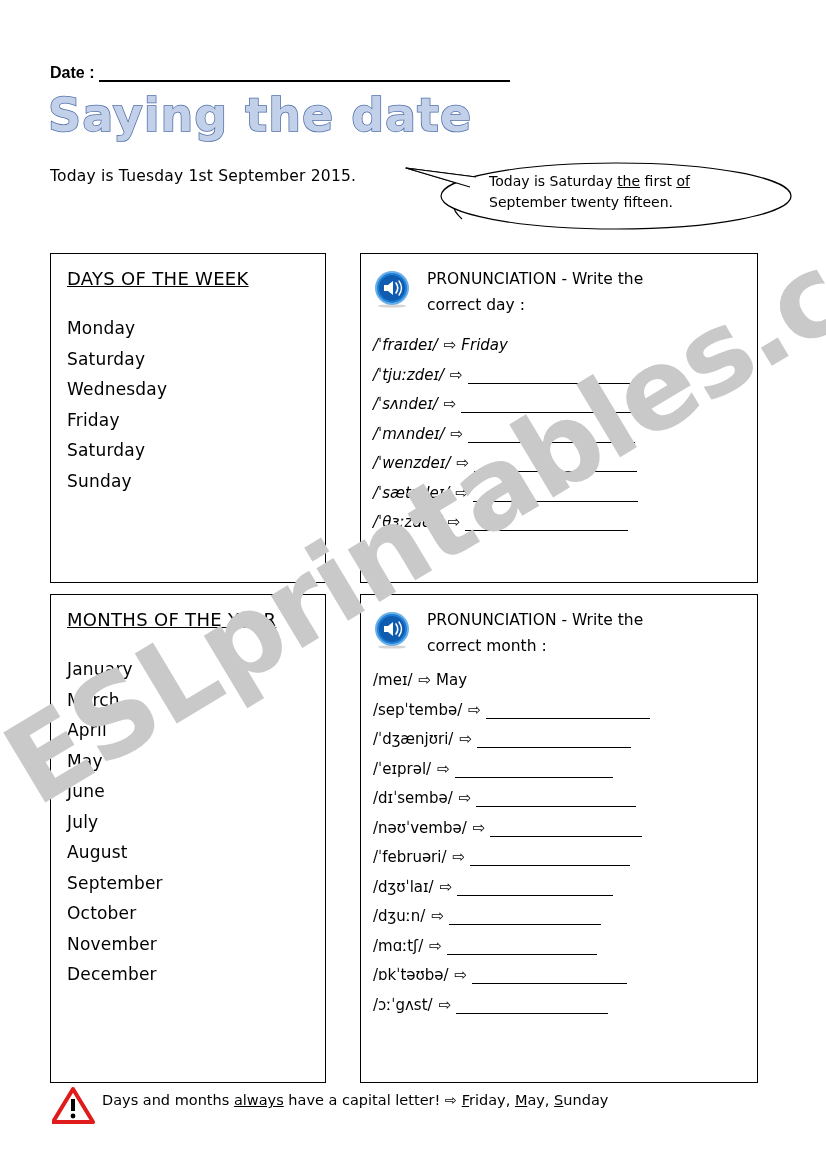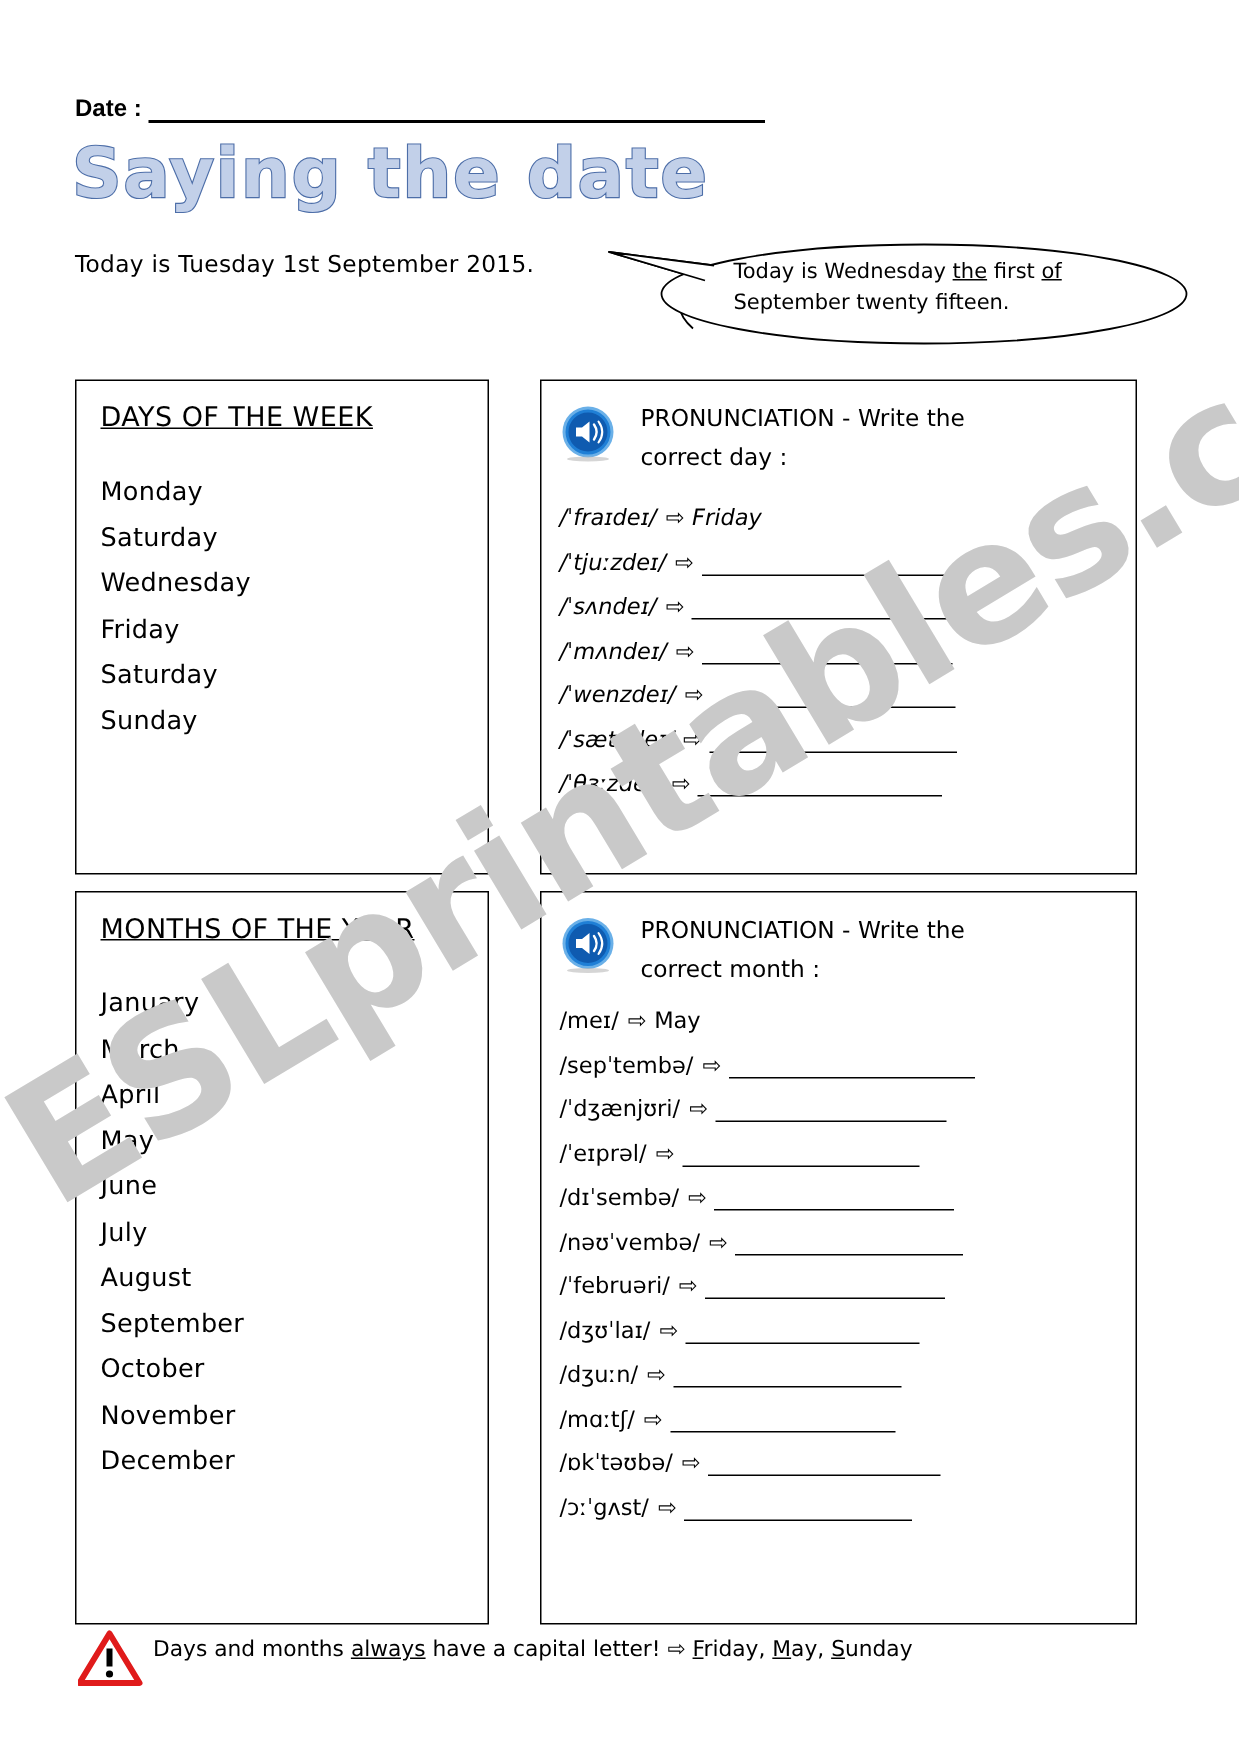--- a/index.html
+++ b/index.html
@@ -216,21 +216,21 @@
 
 <div id="today-line">Today is Tuesday 1st September 2015.</div>
 
 <div id="speech-bubble">
   <svg width="390" height="82" viewBox="0 0 390 82">
     <path d="M 72 22 L 2 13 L 66 32 L 60 37 Q 40 48 58 64" fill="#ffffff" stroke="#000000" stroke-width="1.2" stroke-linejoin="round"></path>
     <ellipse cx="212" cy="41" rx="175" ry="33" fill="#ffffff" stroke="#000000" stroke-width="1.2"></ellipse>
     <path d="M 72 22 L 2 13 L 66 32" fill="#ffffff" stroke="#000000" stroke-width="1.2" stroke-linejoin="round"></path>
   </svg>
   <div id="bubble-text">
-    <span>Today is Wednesday </span><span class="u">the</span><span> first </span><span class="u">of</span><br>
+    <span>Today is Saturday </span><span class="u">the</span><span> first </span><span class="u">of</span><br>
     <span>September twenty fifteen.</span>
   </div>
 </div>
 
 <div class="panel" id="days-panel">
   <div class="panel-heading">DAYS OF THE WEEK</div>
   <ul class="word-list" id="days-list">
       <li>Monday</li>
       <li>Saturday</li>
       <li>Wednesday</li>

